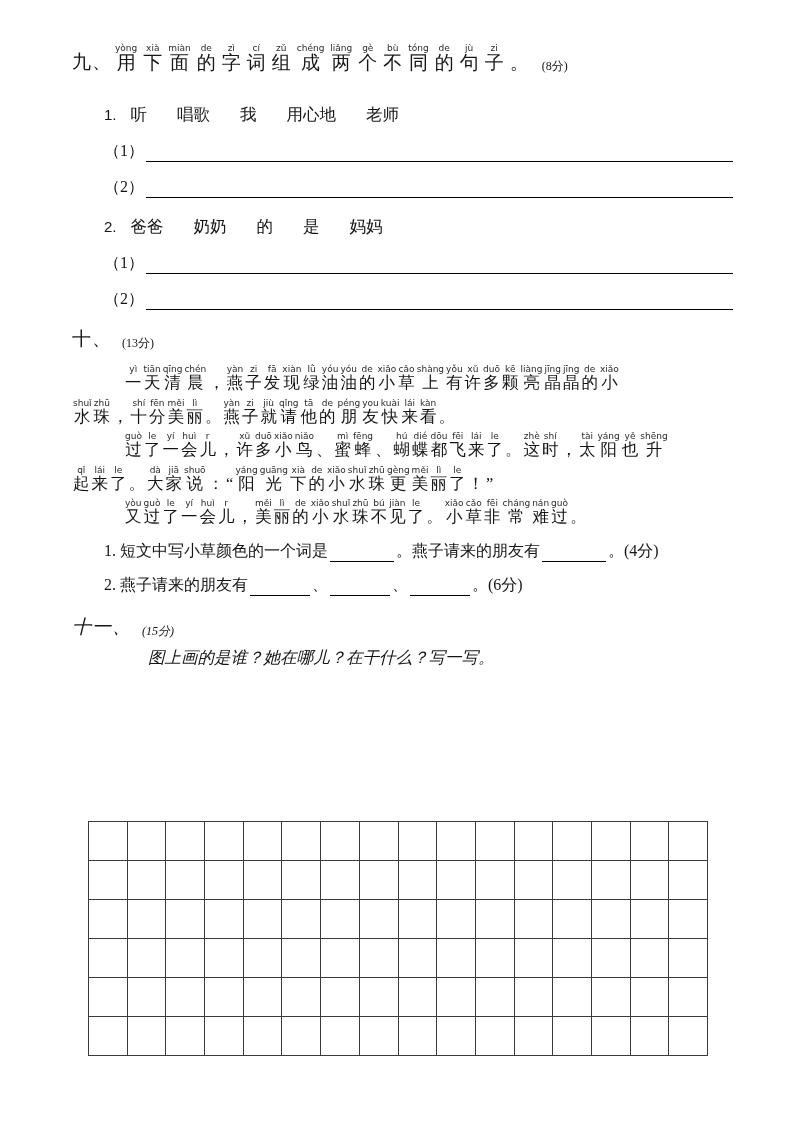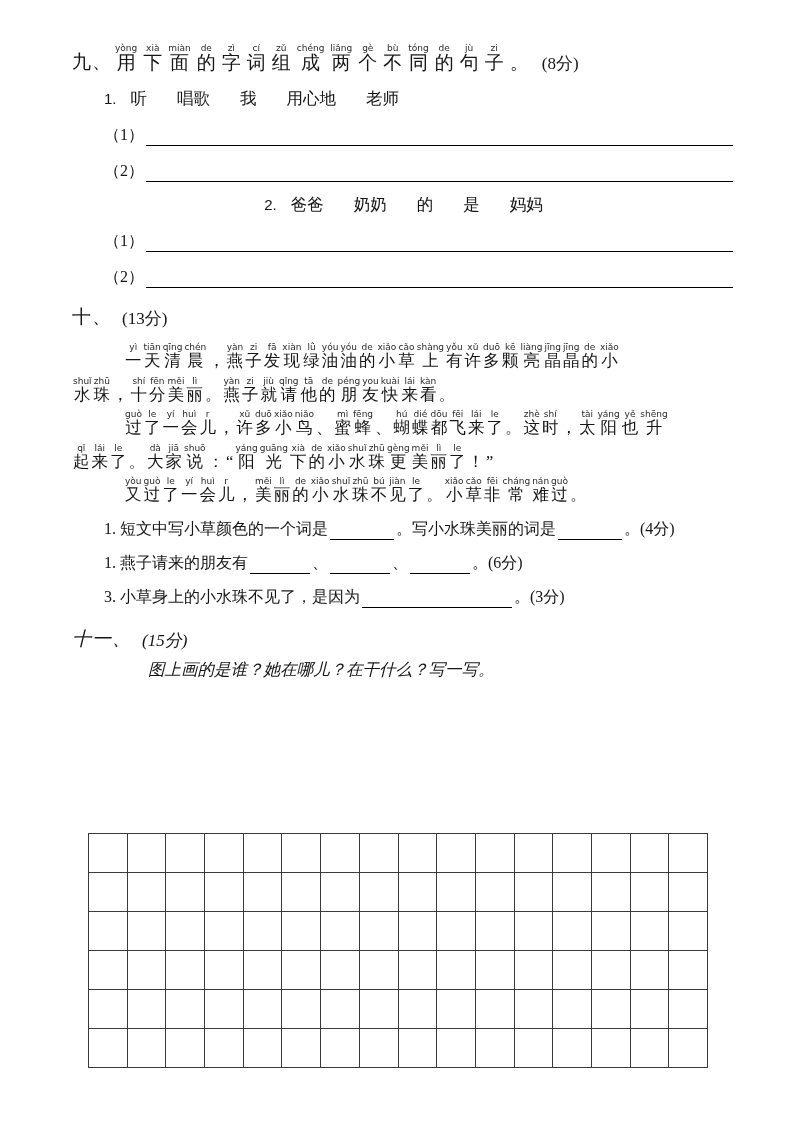--- a/index.html
+++ b/index.html
@@ -8,33 +8,33 @@
     width: 793px; height: 1122px;
     font-family: "Liberation Serif", "DejaVu Serif", serif;
     color: #151515;
     overflow: hidden;
   }
   .page { padding: 44px 60px 0 72px; }
 
   
   .sec-title { display: flex; align-items: flex-end; font-size: 19px; margin-bottom: 6px; }
   .sec-num { padding-bottom: 1px; letter-spacing: 1px; }
-  .score { padding-bottom: 1px; margin-left: 10px; font-size: 17px; }
+  .score { padding-bottom: 1px; margin-left: 10px; font-size: 12px; }
 
   ruby { ruby-align: center; }
   rt {
     font-family: "DejaVu Sans", sans-serif;
     font-size: 9px; color: #2a2a2a; font-weight: normal;
     letter-spacing: 0;
   }
   .title-ruby ruby { margin: 0 3px; }
   .passage-ruby ruby { margin: 0 1px; }
 
   
-  .item { margin-top: 12px; margin-left: 32px; }
+  .item { margin-top: 28px; margin-left: 32px; }
   .word-row { font-size: 16.5px; height: 22px; }
   .item-label { margin-right: 14px; font-family: "Liberation Sans", sans-serif; font-size: 15px; }
   .word { margin-right: 30px; }
   .answer-row { display: flex; align-items: flex-end; margin-top: 12px; height: 24px; font-size: 16px; }
   .ans-label { white-space: nowrap; margin-right: 2px; }
   .writein { flex: 1; border-bottom: 1.3px solid #000; height: 20px; }
 
   
   .section { margin-top: 16px; }
   .passage { margin-top: 12px; }
@@ -76,21 +76,21 @@
       <div class="answer-row">
         <span class="ans-label">（1）</span>
         <span class="writein"></span>
       </div>
       <div class="answer-row">
         <span class="ans-label">（2）</span>
         <span class="writein"></span>
       </div>
     </div>
 
-    <div class="item" style="margin-top:12px;text-align:center;">
+    <div class="item" style="margin-top:18px;">
       <div class="word-row">
         <span class="item-label">2.</span><span><span class="word">爸爸</span><span class="word">奶奶</span><span class="word">的</span><span class="word">是</span><span class="word">妈妈</span></span>
       </div>
       <div class="answer-row">
         <span class="ans-label">（1）</span>
         <span class="writein"></span>
       </div>
       <div class="answer-row">
         <span class="ans-label">（2）</span>
         <span class="writein"></span>
@@ -109,38 +109,33 @@
       <div class="passage-line passage-ruby"><ruby>水<rt>shuǐ</rt></ruby><ruby>珠<rt>zhū</rt></ruby><ruby>，<rt></rt></ruby><ruby>十<rt>shí</rt></ruby><ruby>分<rt>fēn</rt></ruby><ruby>美<rt>měi</rt></ruby><ruby>丽<rt>lì</rt></ruby><ruby>。<rt></rt></ruby><ruby>燕<rt>yàn</rt></ruby><ruby>子<rt>zi</rt></ruby><ruby>就<rt>jiù</rt></ruby><ruby>请<rt>qǐng</rt></ruby><ruby>他<rt>tā</rt></ruby><ruby>的<rt>de</rt></ruby><ruby>朋<rt>péng</rt></ruby><ruby>友<rt>you</rt></ruby><ruby>快<rt>kuài</rt></ruby><ruby>来<rt>lái</rt></ruby><ruby>看<rt>kàn</rt></ruby><ruby>。<rt></rt></ruby></div>
       <div class="passage-line passage-ruby indent"><ruby>过<rt>guò</rt></ruby><ruby>了<rt>le</rt></ruby><ruby>一<rt>yí</rt></ruby><ruby>会<rt>huì</rt></ruby><ruby>儿<rt>r</rt></ruby><ruby>，<rt></rt></ruby><ruby>许<rt>xǔ</rt></ruby><ruby>多<rt>duō</rt></ruby><ruby>小<rt>xiǎo</rt></ruby><ruby>鸟<rt>niǎo</rt></ruby><ruby>、<rt></rt></ruby><ruby>蜜<rt>mì</rt></ruby><ruby>蜂<rt>fēng</rt></ruby><ruby>、<rt></rt></ruby><ruby>蝴<rt>hú</rt></ruby><ruby>蝶<rt>dié</rt></ruby><ruby>都<rt>dōu</rt></ruby><ruby>飞<rt>fēi</rt></ruby><ruby>来<rt>lái</rt></ruby><ruby>了<rt>le</rt></ruby><ruby>。<rt></rt></ruby><ruby>这<rt>zhè</rt></ruby><ruby>时<rt>shí</rt></ruby><ruby>，<rt></rt></ruby><ruby>太<rt>tài</rt></ruby><ruby>阳<rt>yáng</rt></ruby><ruby>也<rt>yě</rt></ruby><ruby>升<rt>shēng</rt></ruby></div>
       <div class="passage-line passage-ruby"><ruby>起<rt>qǐ</rt></ruby><ruby>来<rt>lái</rt></ruby><ruby>了<rt>le</rt></ruby><ruby>。<rt></rt></ruby><ruby>大<rt>dà</rt></ruby><ruby>家<rt>jiā</rt></ruby><ruby>说<rt>shuō</rt></ruby><ruby>：<rt></rt></ruby><ruby>“<rt></rt></ruby><ruby>阳<rt>yáng</rt></ruby><ruby>光<rt>guāng</rt></ruby><ruby>下<rt>xià</rt></ruby><ruby>的<rt>de</rt></ruby><ruby>小<rt>xiǎo</rt></ruby><ruby>水<rt>shuǐ</rt></ruby><ruby>珠<rt>zhū</rt></ruby><ruby>更<rt>gèng</rt></ruby><ruby>美<rt>měi</rt></ruby><ruby>丽<rt>lì</rt></ruby><ruby>了<rt>le</rt></ruby><ruby>！<rt></rt></ruby><ruby>”<rt></rt></ruby></div>
       <div class="passage-line passage-ruby indent"><ruby>又<rt>yòu</rt></ruby><ruby>过<rt>guò</rt></ruby><ruby>了<rt>le</rt></ruby><ruby>一<rt>yí</rt></ruby><ruby>会<rt>huì</rt></ruby><ruby>儿<rt>r</rt></ruby><ruby>，<rt></rt></ruby><ruby>美<rt>měi</rt></ruby><ruby>丽<rt>lì</rt></ruby><ruby>的<rt>de</rt></ruby><ruby>小<rt>xiǎo</rt></ruby><ruby>水<rt>shuǐ</rt></ruby><ruby>珠<rt>zhū</rt></ruby><ruby>不<rt>bú</rt></ruby><ruby>见<rt>jiàn</rt></ruby><ruby>了<rt>le</rt></ruby><ruby>。<rt></rt></ruby><ruby>小<rt>xiǎo</rt></ruby><ruby>草<rt>cǎo</rt></ruby><ruby>非<rt>fēi</rt></ruby><ruby>常<rt>cháng</rt></ruby><ruby>难<rt>nán</rt></ruby><ruby>过<rt>guò</rt></ruby><ruby>。<rt></rt></ruby></div>
     </div>
 
     <div class="questions">
       <div class="question">
           <span>1. 短文中写小草颜色的一个词是</span>
           <span class="blank" style="width: 64px;"></span>
-          <span>。写小水珠美丽的词是</span>
+          <span>。燕子请来的朋友有</span>
           <span class="blank" style="width: 64px;"></span>
           <span>。(4分)</span>
         </div>
       <div class="question">
-          <span>1. 燕子请来的朋友有</span>
+          <span>2. 燕子请来的朋友有</span>
           <span class="blank" style="width: 60px;"></span>
           <span>、</span>
           <span class="blank" style="width: 60px;"></span>
           <span>、</span>
           <span class="blank" style="width: 60px;"></span>
           <span>。(6分)</span>
         </div>
-      <div class="question">
-          <span>3. 小草身上的小水珠不见了，是因为</span>
-          <span class="blank" style="width: 150px;"></span>
-          <span>。(3分)</span>
-        </div>
     </div>
   </section>
 
   <section class="section" style="margin-top:10px;font-style:italic;">
     <div class="sec-title">
       <span class="sec-num">十一、</span>
       <span class="score">(15分)</span>
     </div>
     <div class="prompt">图上画的是谁？她在哪儿？在干什么？写一写。</div>
     <div class="writing-grid" style="grid-template-columns: repeat(16, 1fr);">

